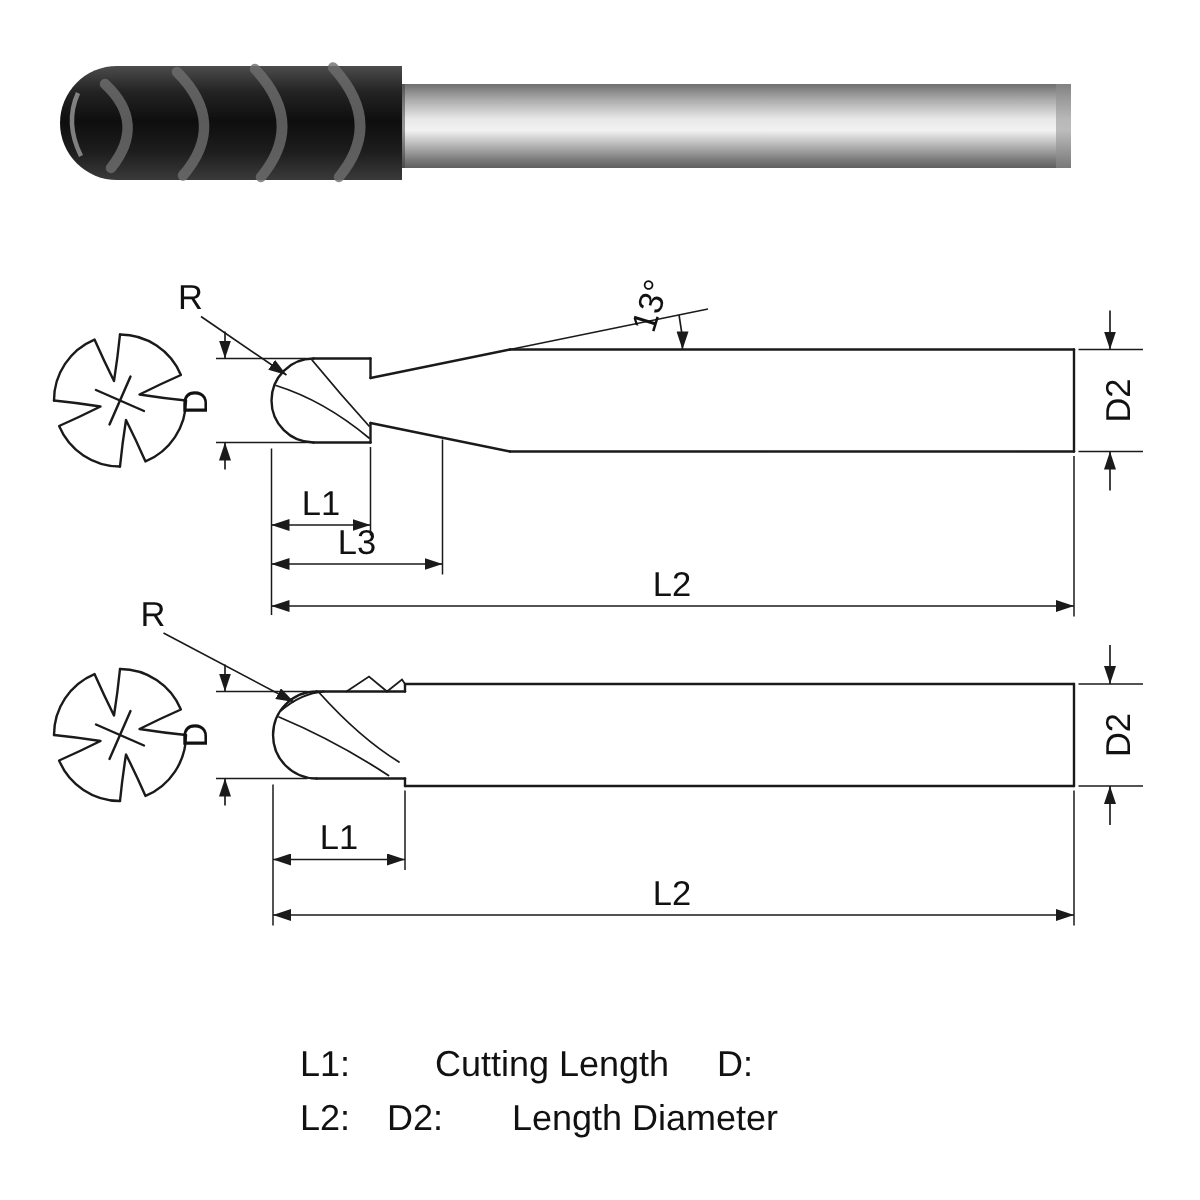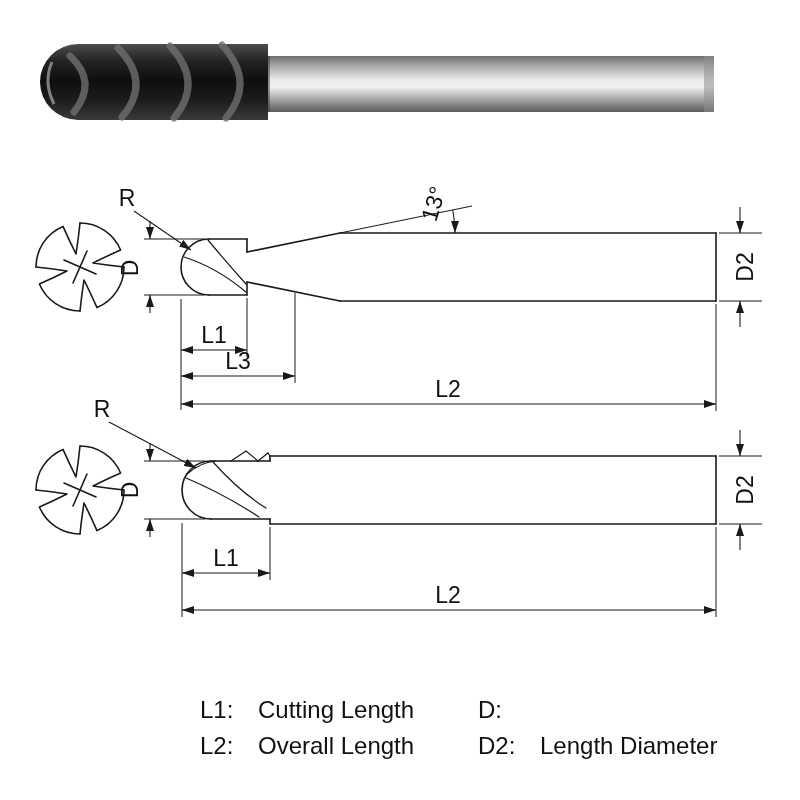--- a/index.html
+++ b/index.html
@@ -8,21 +8,21 @@
   svg{display:block;}
   .ln{stroke:#1a1a1a;stroke-width:1.6;fill:none;stroke-linecap:round;stroke-linejoin:round;}
   .fl{stroke:#1a1a1a;stroke-width:1.2;fill:none;stroke-linecap:round;}
   .dim{stroke:#1a1a1a;stroke-width:1.1;fill:none;}
   .ext{stroke:#1a1a1a;stroke-width:1;fill:none;}
   .dimtext{font-family:"Liberation Sans",sans-serif;font-size:23px;fill:#111;text-anchor:middle;}
   .legend{position:absolute;left:200px;top:684px;width:580px;font-size:24px;color:#111;margin-top:12px;}
   .legend-row{display:flex;align-items:baseline;margin-bottom:8px;}
   .lkey{width:58px;flex:0 0 auto;}
   .k2{width:62px;}
-  .lval{width:220px;flex:0 0 auto;}
+  .lval{width:220px;flex:0 0 auto;text-align:center;}
 </style>
 </head>
 <body>
 
 <div class="stage">
 
 <svg width="800" height="660" viewBox="0 0 800 660">
   <defs>
     <marker id="arr" viewBox="0 0 12 8" refX="12" refY="4" markerWidth="12" markerHeight="8" markerUnits="userSpaceOnUse" orient="auto-start-reverse">
       <path d="M0,0 L12,4 L0,8 Z" fill="#1a1a1a"></path>
@@ -176,19 +176,18 @@
 </svg>
 
 <div class="legend">
   <div class="legend-row">
     <span class="lkey">L1:</span>
     <span class="lval">Cutting Length</span>
     <span class="lkey k2">D:</span>
   </div>
   <div class="legend-row">
     <span class="lkey">L2:</span>
-    <span class="lval">Overall Length</span>
     <span class="lkey k2">D2:</span>
     <span class="lval">Length Diameter</span>
   </div>
 </div>
 
 </div>
 
 </body></html>

